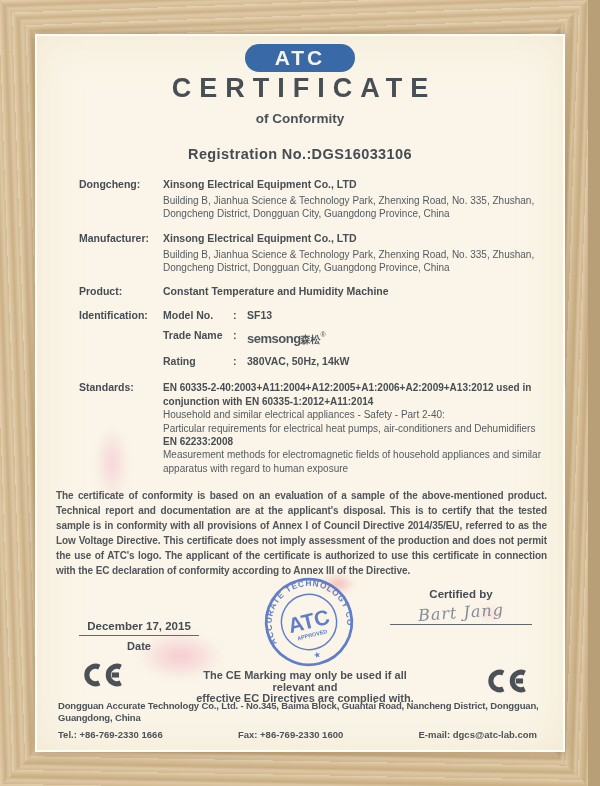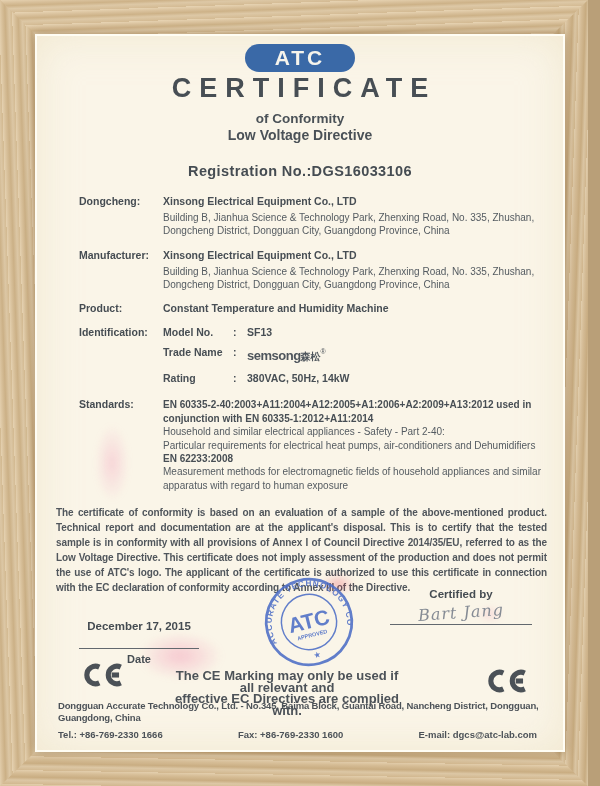--- a/index.html
+++ b/index.html
@@ -63,33 +63,33 @@
     font-size:10px; line-height:15px; color:#50565c; letter-spacing:-.1px; }
 
   
   .certified-block { position:absolute; right:31px; top:552px; width:142px; text-align:center; }
   .certified-label { font-weight:bold; font-size:11.5px; color:#454c52; }
   .signature { font-family:"DejaVu Serif","Liberation Serif",serif; font-style:italic;
     font-size:16px; color:#858b94; transform:rotate(-4deg); margin-top:3px; letter-spacing:1px; }
   .sign-line { border-bottom:1.3px solid #62686e; margin-top:2px; }
 
   .date-block { position:absolute; left:42px; top:584px; width:120px; text-align:center; }
-  .date-value { font-weight:bold; font-size:11.5px; color:#454c52; padding-bottom:16px;
+  .date-value { font-weight:bold; font-size:11.5px; color:#454c52; padding-bottom:3px;
     border-bottom:1.3px solid #62686e; }
   .date-label { font-weight:bold; font-size:11px; color:#454c52; margin-top:4px; }
 
   .seal { position:absolute; left:226px; top:540px; width:92px; height:92px;
     transform:rotate(-14deg); opacity:.88; }
 
   .ce-mark { position:absolute; }
   .ce-left { left:42px; top:620px; }
   .ce-right { left:446px; top:626px; }
 
-  .ce-note { position:absolute; left:130px; top:634px; width:240px; text-align:center;
-    font-weight:bold; font-size:13px; line-height:11.5px; color:#4c5258; }
+  .ce-note { position:absolute; left:148px; top:634px; width:240px; text-align:center;
+    font-weight:bold; font-size:11px; line-height:11.5px; color:#4c5258; }
 
   .footer-company { position:absolute; left:21px; top:664px; width:498px;
     font-weight:bold; font-size:9.5px; line-height:11.5px; color:#4c5258; letter-spacing:-.15px; }
   .contact-row { position:absolute; left:21px; right:26px; top:693px; display:flex;
     justify-content:space-between; font-weight:bold; font-size:9.5px; color:#4c5258; }
 </style>
 </head>
 <body>
 
 <div class="scene">
@@ -102,21 +102,20 @@
     <div class="stain s1"></div>
     <div class="stain s2"></div>
     <div class="stain s3"></div>
     <div class="stain s4"></div>
 
     <div class="logo-pill">
       <span>ATC</span>
     </div>
     <div class="cert-title">CERTIFICATE</div>
     <div class="subtitle">of Conformity</div>
-    <div class="dir2">Low Voltage Directive</div>
     <div class="registration">Registration No.:DGS16033106</div>
 
     <div class="fields">
       <div class="frow">
         <div class="flabel">Dongcheng:</div>
         <div class="fval">
           <div class="pname">Xinsong Electrical Equipment Co., LTD</div>
           <div>Building B, Jianhua Science &amp; Technology Park, Zhenxing Road, No. 335, Zhushan, Dongcheng District, Dongguan City, Guangdong Province, China</div>
         </div>
       </div>

